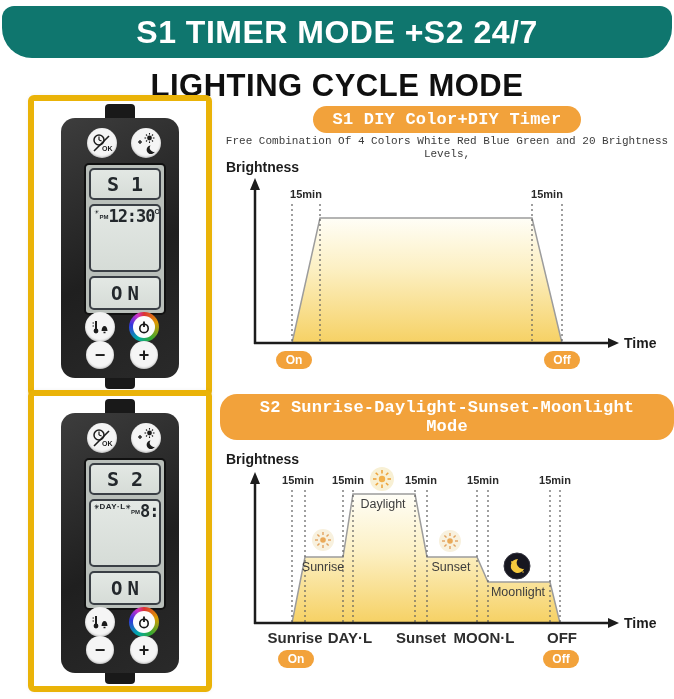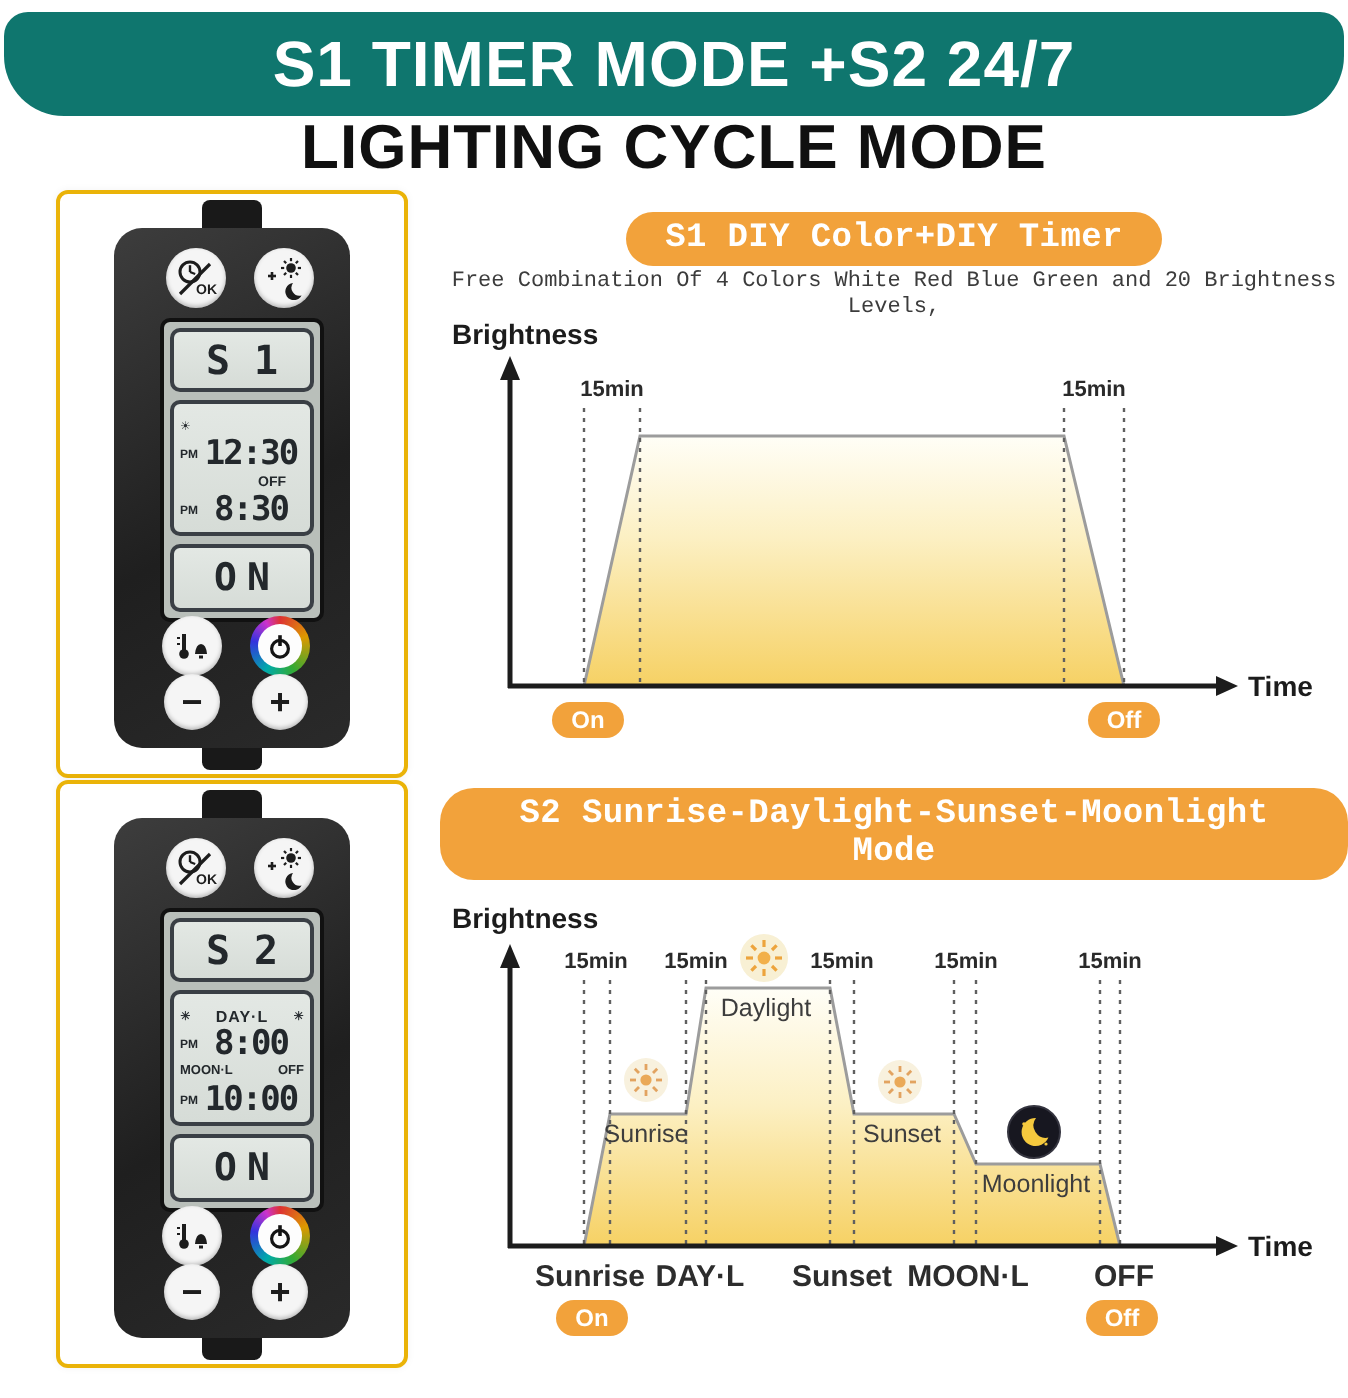--- a/index.html
+++ b/index.html
@@ -2,25 +2,25 @@
 <html><head>
 <meta charset="utf-8">
 <style>
   html,body{margin:0;padding:0;background:#fff;}
   .page{position:relative;width:674px;height:699px;background:#fff;overflow:hidden;
         font-family:"Liberation Sans",sans-serif;}
   
   .banner{position:absolute;left:2px;right:2px;top:6px;height:52px;background:#0f766e;
           border-radius:12px 12px 30px 30px;display:flex;align-items:center;justify-content:center;}
   .banner span{color:#fff;font-size:32px;font-weight:bold;letter-spacing:0.5px;}
-  .subtitle{position:absolute;left:0;right:0;top:56px;text-align:center;color:#101010;
+  .subtitle{position:absolute;left:0;right:0;top:68px;text-align:center;color:#101010;
             font-size:31px;font-weight:bold;letter-spacing:0.5px;}
   
   .card{position:absolute;left:28px;width:172px;height:290px;background:#fff;
-        border:2px solid #eab308;border-radius:6px;box-shadow:0 0 4px rgba(0,0,0,0.05);}
+        border:6px solid #eab308;border-radius:6px;box-shadow:0 0 4px rgba(0,0,0,0.05);}
   .card1{top:95px;} .card2{top:390px;}
   .stub{position:absolute;left:71px;width:30px;height:18px;background:#191919;border-radius:4px;}
   .stub.top{top:3px;} .stub.bot{top:270px;}
   .dev-body{position:absolute;left:27px;top:17px;width:118px;height:260px;border-radius:14px;
             background:linear-gradient(150deg,#3d3d3d,#1f1f1f 55%,#2a2a2a);}
   .cbtn{position:absolute;width:30px;height:30px;border-radius:50%;background:#f5f5f5;
         display:flex;align-items:center;justify-content:center;box-shadow:inset 0 -1px 2px rgba(0,0,0,.25);}
   .b-ok{left:26px;top:10px;} .b-daynight{left:70px;top:10px;}
   .b-temp{left:24px;top:194px;} 
   .pwr-ring{position:absolute;left:68px;top:194px;width:30px;height:30px;border-radius:50%;
@@ -31,21 +31,21 @@
   .pmtxt{font-size:18px;font-weight:bold;color:#1d1d1d;line-height:1;}
   
   .lcd{position:absolute;left:23px;top:45px;width:72px;height:142px;background:#b9bfba;
        border:2px solid #111;border-radius:5px;padding:3px;box-sizing:content-box;
        display:flex;flex-direction:column;gap:4px;}
   .seg{background:linear-gradient(180deg,#e3e8e4,#d6dcd7);border:2px solid #3a3f45;border-radius:5px;
        color:#23282c;position:relative;overflow:hidden;}
   .seg-mode{height:28px;display:flex;align-items:center;justify-content:center;
             font-family:"DejaVu Sans Mono",monospace;font-size:20px;font-weight:bold;
             letter-spacing:12px;text-indent:12px;}
-  .seg-times{flex:1;display:flex;flex-direction:column;padding:1px 3px;justify-content:flex-end;}
+  .seg-times{flex:1;display:flex;flex-direction:row;padding:1px 3px;}
   .seg-status{height:30px;display:flex;align-items:center;justify-content:center;
             font-family:"DejaVu Sans Mono",monospace;font-size:19px;font-weight:bold;letter-spacing:5px;text-indent:5px;}
   .lcd-hdr{height:9px;display:flex;align-items:center;font-size:6px;line-height:1;}
   .lcd-hdr.c{justify-content:space-between;font-size:8px;font-weight:bold;}
   .lcd-hdr b{font-size:8px;letter-spacing:0.5px;}
   .micro{font-size:6px;color:#2a2f33;}
   .lcd-time{display:flex;align-items:center;height:19px;}
   .lcd-time .ampm{font-size:6px;font-weight:bold;width:9px;}
   .lcd-time .t{flex:1;text-align:center;font-family:"DejaVu Sans Mono",monospace;
                font-size:17px;font-weight:bold;letter-spacing:-1px;line-height:1;}

